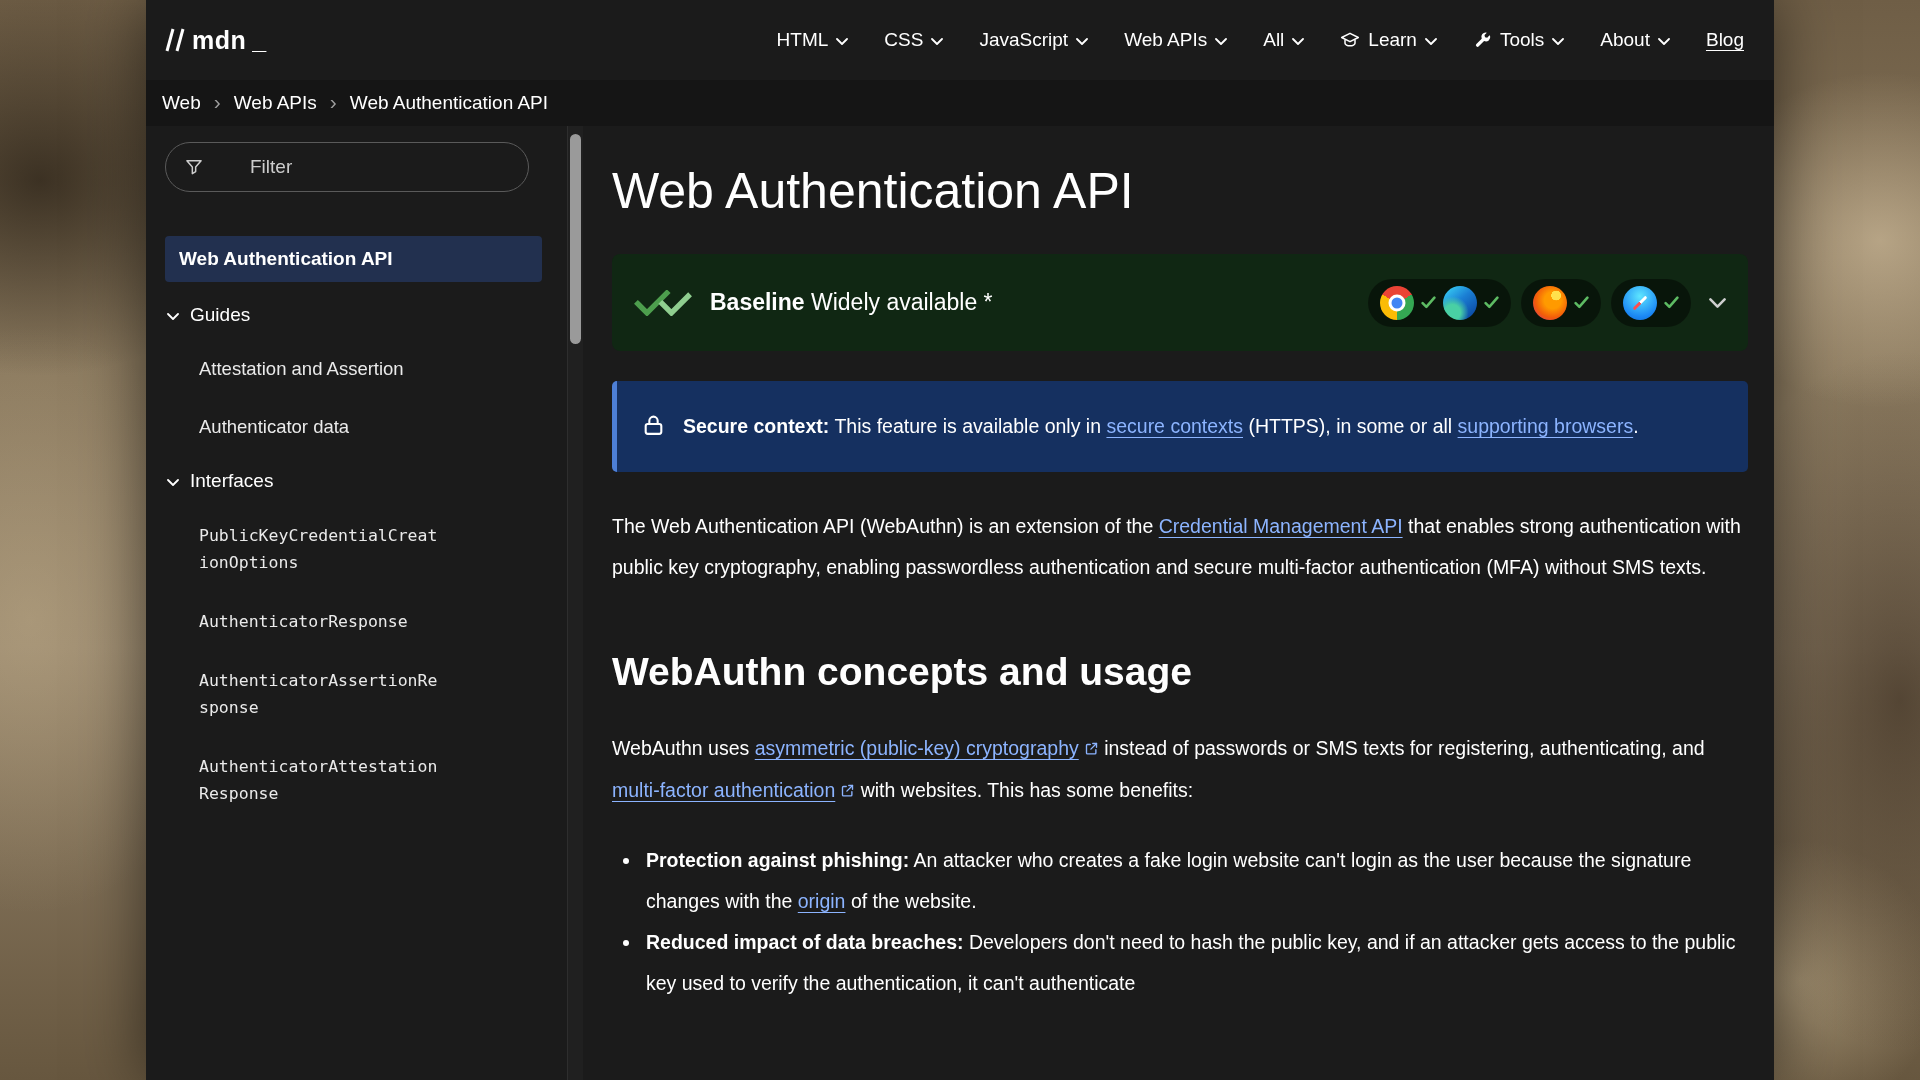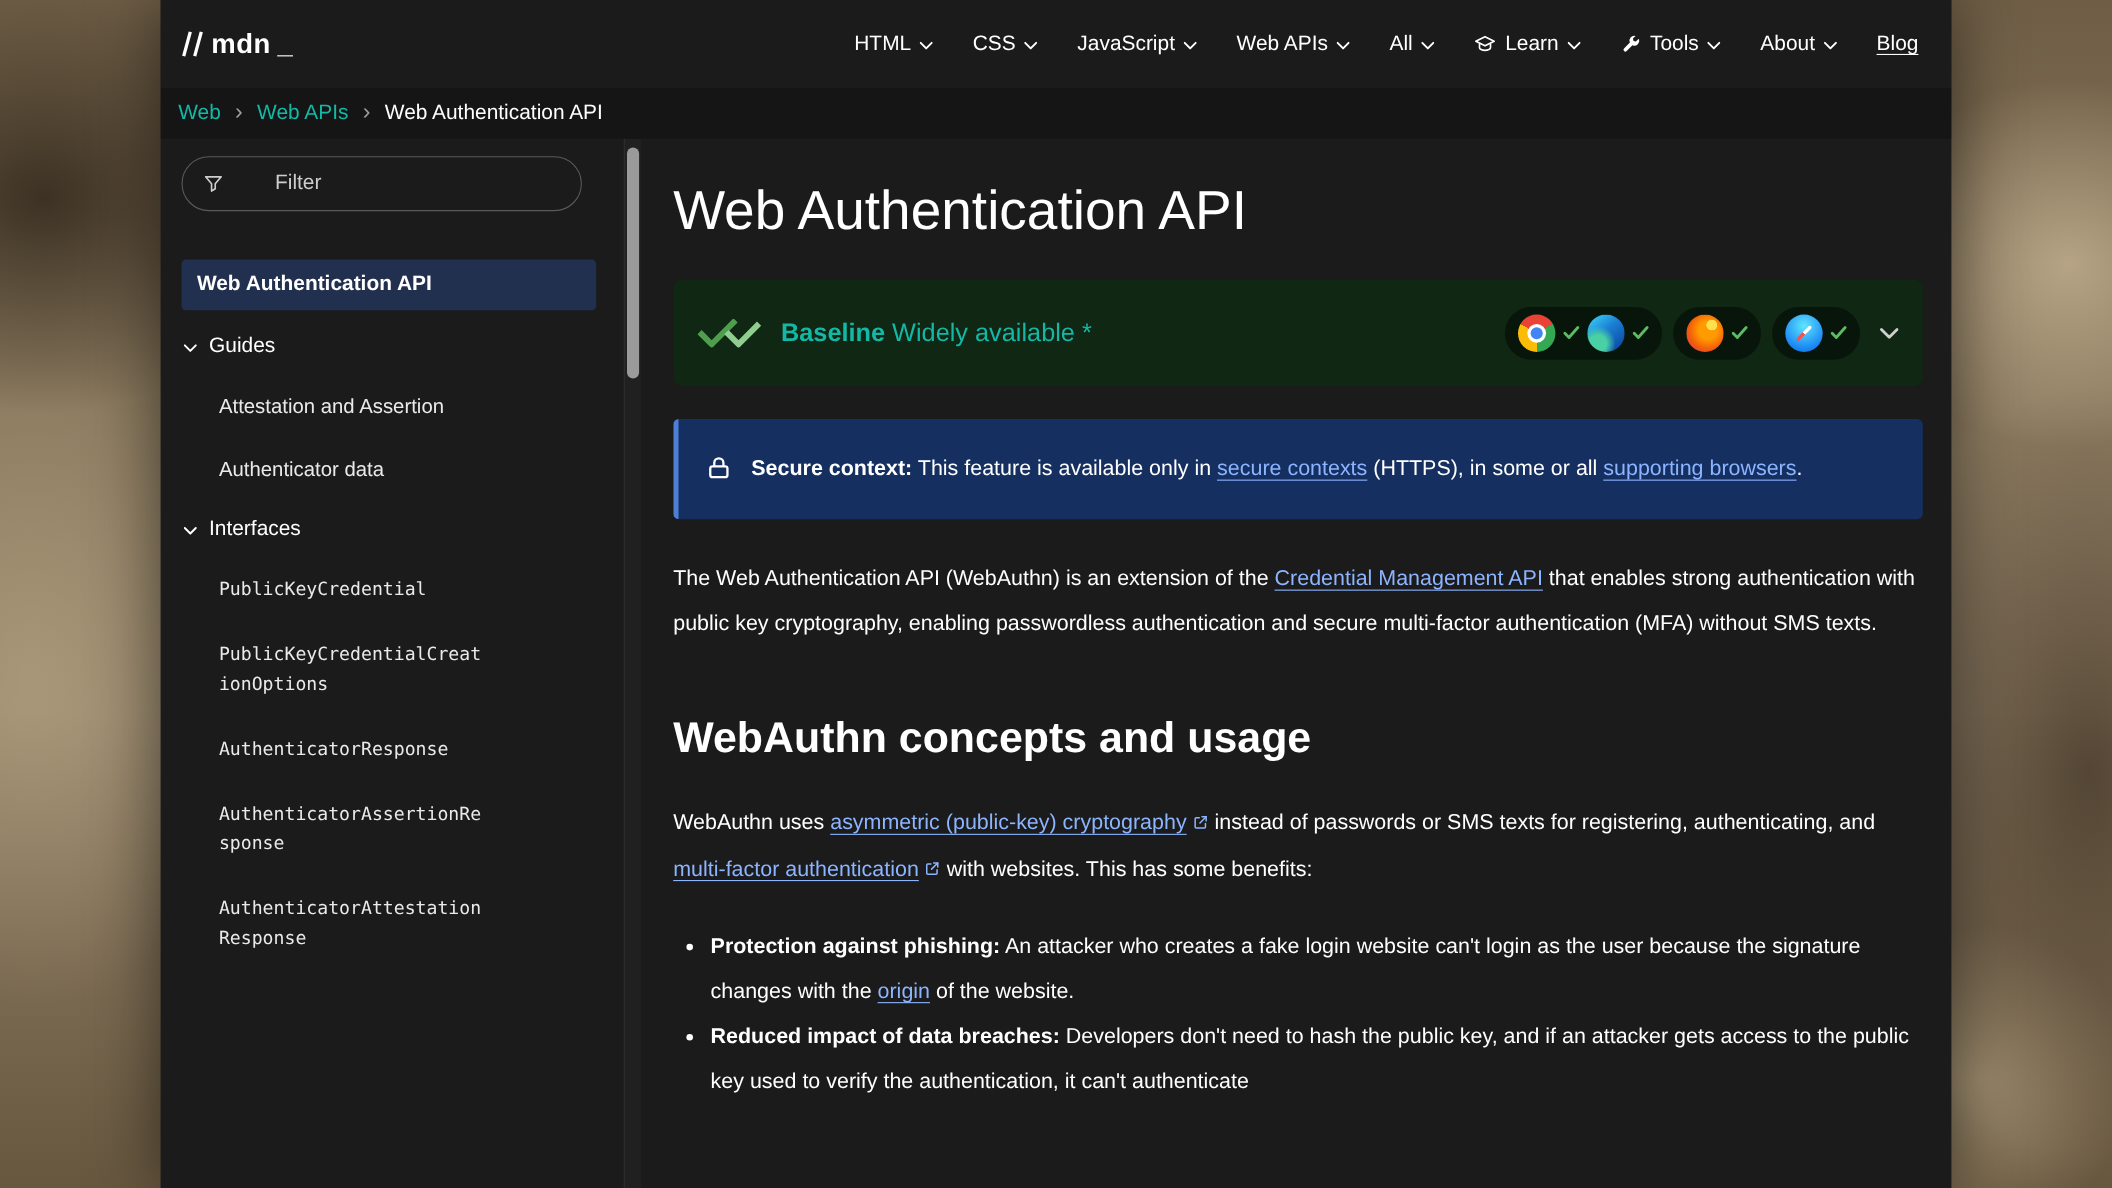--- a/index.html
+++ b/index.html
@@ -31,21 +31,21 @@
   .logo-cursor { font-size:25px; font-weight:700; margin-left:2px; }
   .main-nav { margin-left:auto; display:flex; align-items:center; gap:36px; font-size:19px; }
   .nav-item { display:flex; align-items:center; gap:8px; color:#fff; cursor:pointer; text-decoration:none; }
   .nav-item .chev { display:flex; color:#fff; margin-top:2px; }
   .nav-item .nav-icon { display:flex; color:#fff; }
   .nav-item.underlined .lbl { text-decoration:underline; text-underline-offset:4px; }
 
   
   .breadcrumbs { height:46px; flex:0 0 auto; background:#151515; display:flex;
                  align-items:center; gap:13px; padding:0 16px; font-size:19px; }
-  .crumb-link { color:#14b8a6; text-decoration:none; cursor:pointer; }
+  .crumb-link { color:#ffffff; text-decoration:none; cursor:pointer; }
   .crumb-sep { color:#9e9e9e; font-size:21px; margin-top:-3px; }
   .crumb-current { color:#fff; }
 
   
   .layout { display:flex; flex:1 1 auto; min-height:0; }
 
   
   .sidebar { width:437px; flex:0 0 auto; position:relative; padding:16px 16px 0 19px; overflow:hidden; }
   .filter-box { width:364px; height:50px; border:1px solid #5a5a5a; border-radius:26px;
                 display:flex; align-items:center; gap:11px; padding:0 18px; }
@@ -73,21 +73,21 @@
                 background:#9a9a9a; border-radius:6px; cursor:grab; }
 
   
   .article { flex:1 1 auto; min-width:0; padding:36px 26px 0 29px; overflow:hidden; }
   .article h1 { margin:0; font-size:50px; font-weight:500; color:#fff; }
   .article h2 { margin:62px 0 0; font-size:39px; font-weight:600; color:#fff; }
 
   .baseline { margin-top:34px; max-width:1140px; height:97px; background:#102713;
               border-radius:8px; display:flex; align-items:center; padding:0 22px; cursor:pointer; }
   .baseline-icon { display:flex; flex:0 0 auto; }
-  .baseline-text { margin-left:18px; font-size:23px; color:#14b8a6; }
+  .baseline-text { margin-left:18px; font-size:23px; color:#ffffff; }
   .baseline-text strong { font-weight:700; }
   .browser-pills { margin-left:auto; display:flex; align-items:center; gap:10px; }
   .pill { display:flex; align-items:center; gap:7px; background:rgba(0,0,0,.45);
           border-radius:999px; padding:7px 12px; }
   .bi { position:relative; width:34px; height:34px; border-radius:50%; flex:0 0 auto; }
   .bi::before, .bi::after { content:""; position:absolute; border-radius:50%;
           top:50%; left:50%; transform:translate(-50%,-50%); }
   .bi-chrome { background:conic-gradient(from -60deg,#ea4335 0 120deg,#34a853 120deg 240deg,#fbbc05 240deg 360deg); }
   .bi-chrome::before { width:17px; height:17px; background:#fff; }
   .bi-chrome::after  { width:11px; height:11px; background:#4285f4; }
@@ -255,23 +255,20 @@
           </ul>
           <div class="section-row">
             <span class="schev">
               <svg viewBox="0 0 12 8" width="12" height="9" fill="none" stroke="currentColor" stroke-width="1.8" stroke-linecap="round" stroke-linejoin="round">
                 <path d="M1 1.5 L6 6.5 L11 1.5"></path>
               </svg>
             </span>
             <span>Interfaces</span>
           </div>
           <ul class="sub-list mono">
-            <li>
-              <a>PublicKeyCredential</a>
-            </li>
             <li>
               <a>PublicKeyCredentialCreationOptions</a>
             </li>
             <li>
               <a>AuthenticatorResponse</a>
             </li>
             <li>
               <a>AuthenticatorAssertionResponse</a>
             </li>
             <li>

